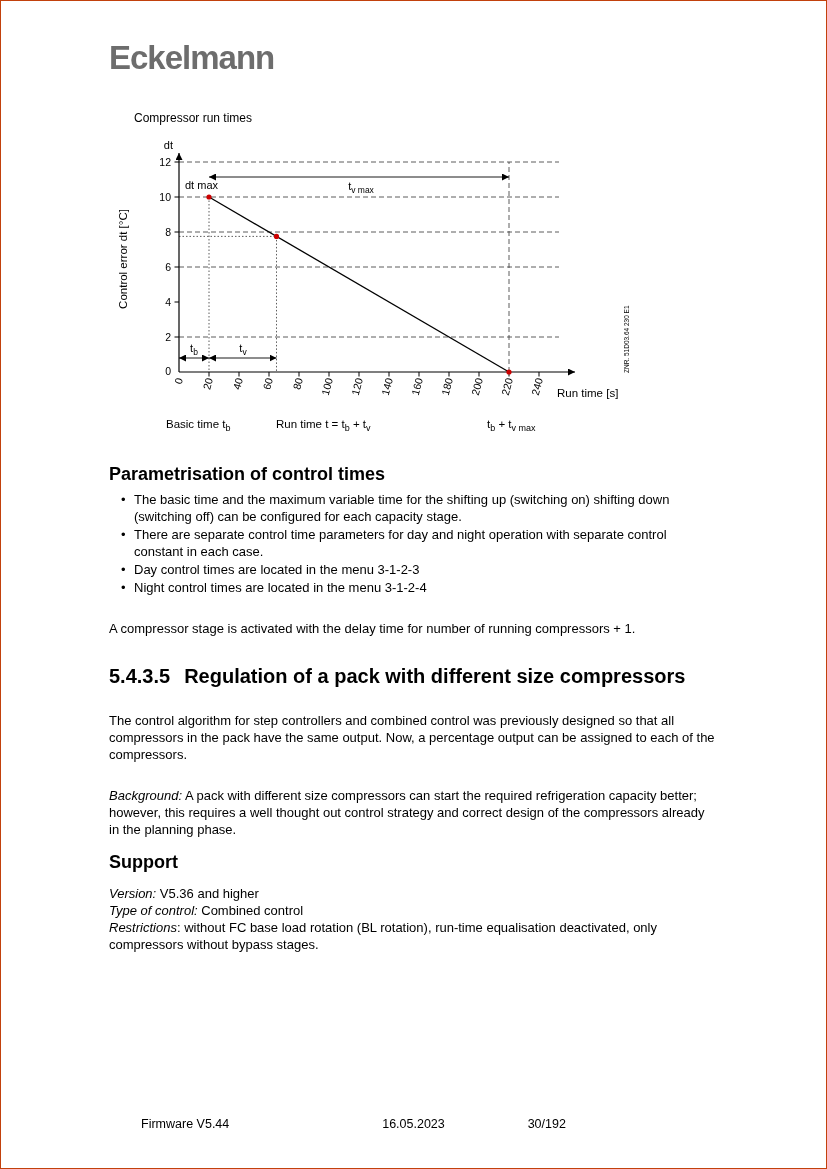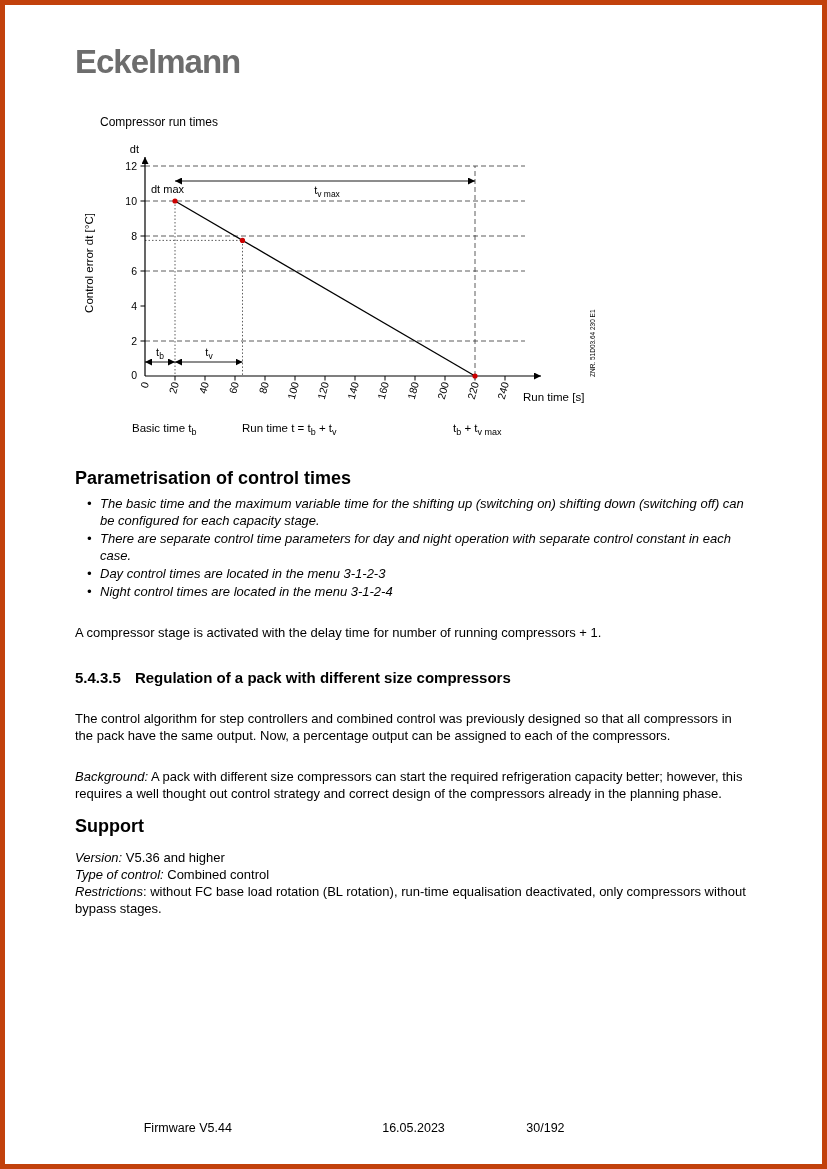--- a/index.html
+++ b/index.html
@@ -1,30 +1,30 @@
 <!DOCTYPE html>
 <html><head>
 <meta charset="utf-8">
 <style>
   html,body{margin:0;padding:0;background:#ffffff;}
   .page{
     width:827px;height:1169px;position:relative;box-sizing:border-box;
-    padding:0 70px;background:#fff;border:5px solid #c2410c;
+    padding:0 108px;background:#fff;border:1px solid #c2410c;
     font-family:"Liberation Sans",sans-serif;font-size:13px;color:#000;
   }
   .logo{margin-top:38px;font-size:33px;font-weight:bold;color:#6d6d6d;letter-spacing:-1px;}
   .figure{margin-top:34px;}
   .fig-title{margin-left:25px;font-size:12px;margin-bottom:2px;}
   svg text{font-family:"Liberation Sans",sans-serif;fill:#000;}
   .content p{margin:24px 0 10px;line-height:17px;}
   .h-bold{font-weight:bold;margin:20px 0 6px;font-size:18px;}
-  .bullets{list-style:none;margin:4px 0 20px;padding-left:12px;font-style:italic;}
+  .bullets{list-style:none;margin:4px 0 20px;padding-left:12px;}
   .bullets li{position:relative;padding-left:13px;margin:1px 0;line-height:17px;}
   .bullets li::before{content:"\2022";position:absolute;left:0;}
-  .section-heading{font-size:15px;font-weight:bold;margin:28px 0 14px;}
+  .section-heading{font-size:20px;font-weight:bold;margin:28px 0 14px;}
   .sec-num{margin-right:14px;}
   .kv{line-height:17px;}
   .support{margin:14px 0 12px;}
   .footer{position:absolute;left:70px;right:70px;top:1116px;display:flex;font-size:12.5px;}
   .f-left{flex:1;text-align:center;}
   .f-center{flex:1;text-align:center;}
   .f-right{flex:1;text-align:left;}
 </style>
 </head>
 <body>

